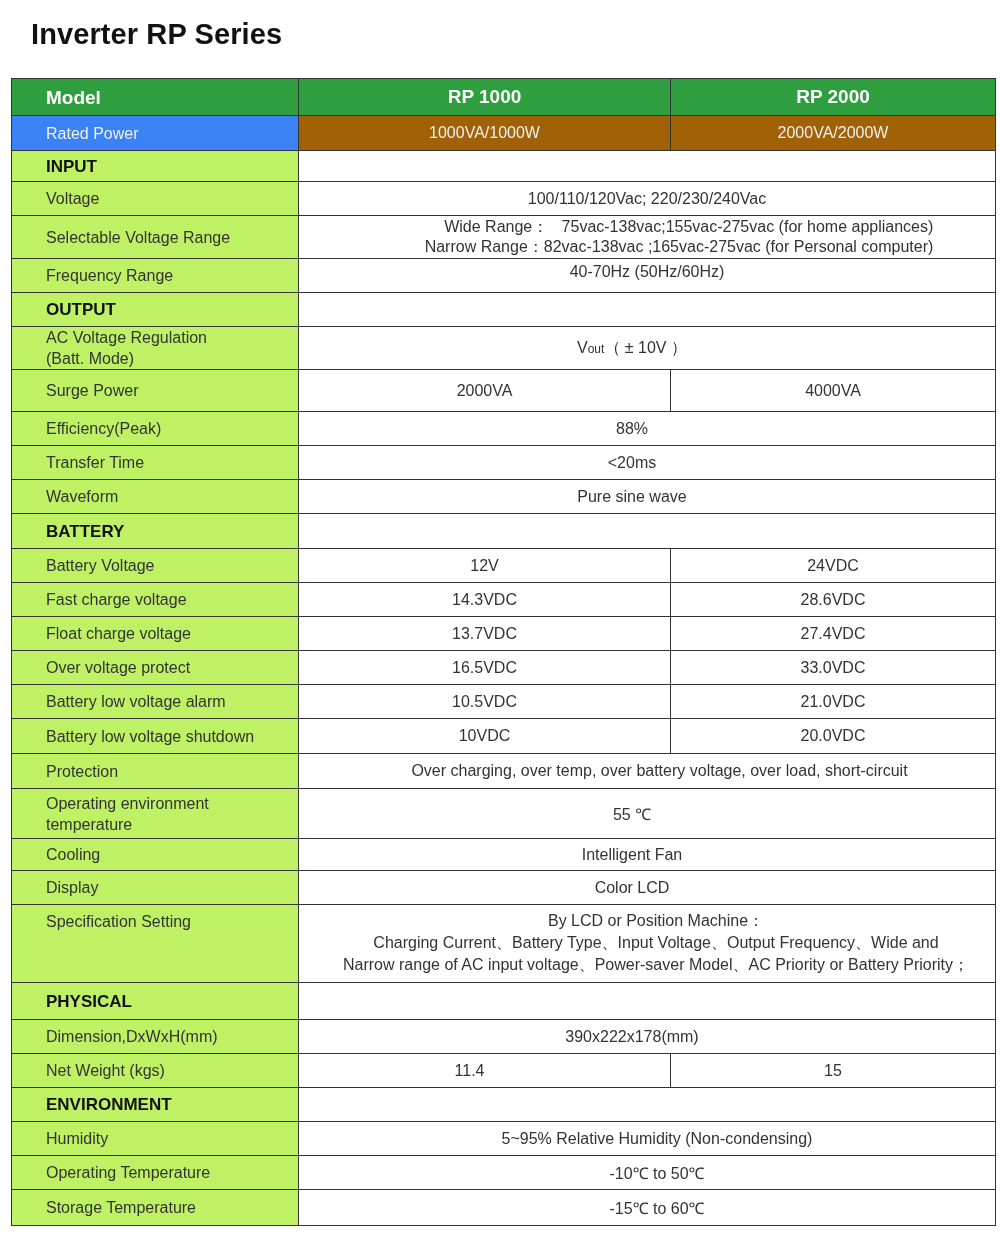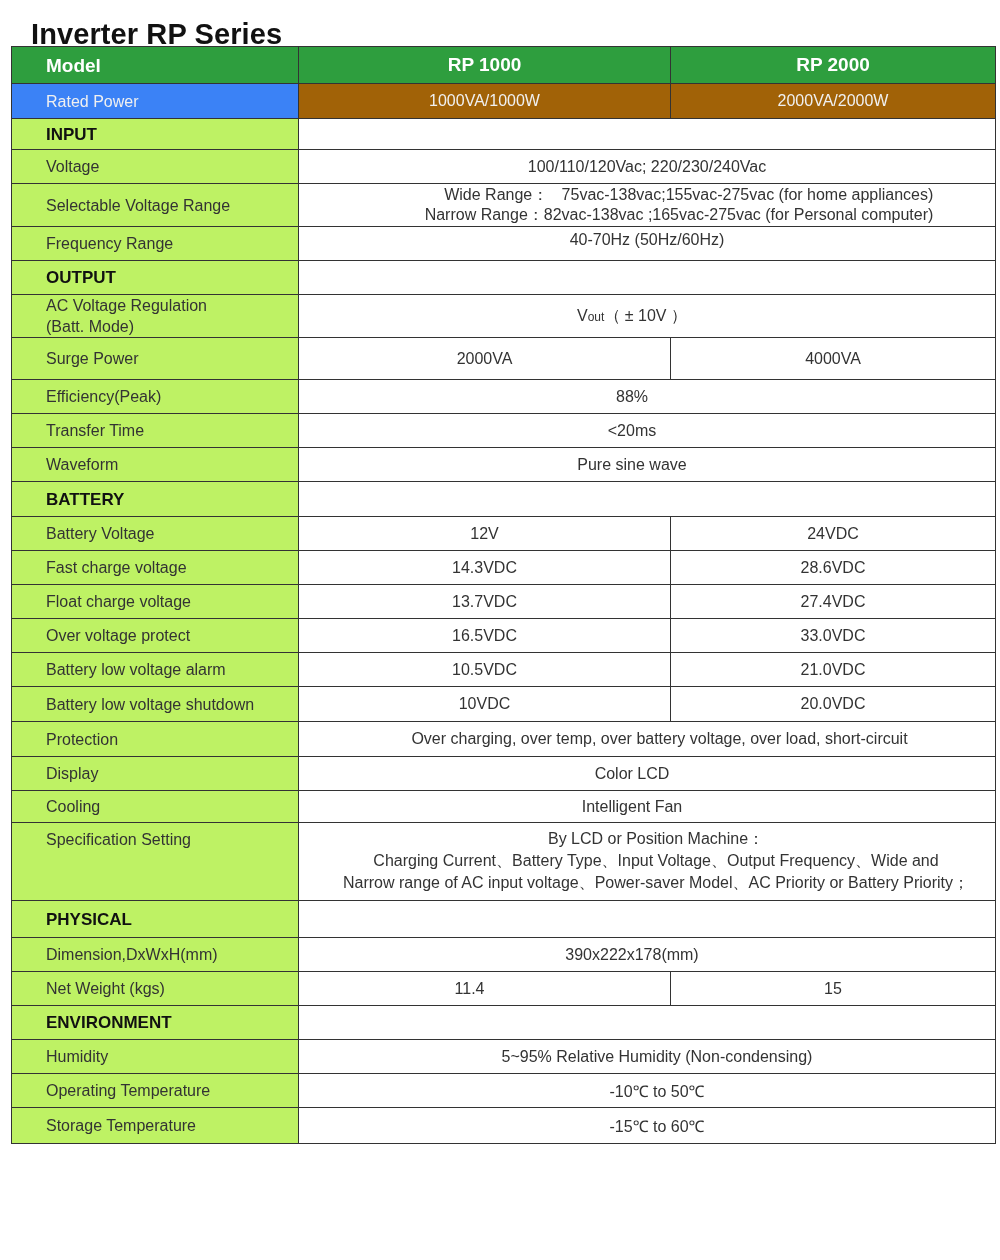--- a/index.html
+++ b/index.html
@@ -1,18 +1,18 @@
 <!DOCTYPE html>
 <html><head>
 <meta charset="utf-8">
 <style>
   html, body { margin:0; padding:0; background:#ffffff; }
   body { width:1000px; height:1260px; position:relative; font-family:"Liberation Sans", sans-serif; color:#222; overflow:hidden; }
   .title { position:absolute; left:31px; top:18px; font-size:29px; font-weight:bold; color:#111; margin:0; letter-spacing:0.1px; }
-  table.spec { position:absolute; left:11px; top:46px; width:984px; border-collapse:collapse; table-layout:fixed;padding-left:20px; }
+  table.spec { position:absolute; left:11px; top:78px; width:984px; border-collapse:collapse; table-layout:fixed;padding-left:20px; }
   table.spec td { border:1.6px solid #333; font-size:16px; padding:0; vertical-align:middle; }
   col.c-label { width:287px; }
   col.c-v1 { width:372px; }
   col.c-v2 { width:325px; }
   td.lbl { background:#bef264; padding-left:34px !important; color:#333; line-height:21px; }
   td.val { background:#ffffff; text-align:center; color:#333; }
   tr.hdr td { background:#2e9e3e; color:#fff; }
   tr.hdr1 td { font-size:19px; font-weight:bold; height:36px; }
   tr.hdr1 td.lbl { background:#2e9e3e; color:#fff; }
   tr.hdr2 td { font-size:16px; height:34px; }
@@ -133,27 +133,34 @@
   <tr style="height:35px;">
     <td class="lbl">Battery low voltage shutdown</td>
     <td class="val">10VDC</td>
     <td class="val">20.0VDC</td>
   </tr>
 
   <tr style="height:35px;">
     <td class="lbl">Protection</td>
     <td class="val" colspan="2" style="padding-left:25px;margin-left:10px;">Over charging, over temp, over battery voltage, over load, short-circuit</td>
   </tr>
-  <tr style="height:34px;">
-    <td class="lbl">Display</td>
-    <td class="val" colspan="2" style="padding-right:30px;">Color LCD</td>
+  <tr style="height:50px;">
+    <td class="lbl">
+      <span>Operating environment</span><br>
+      <span>temperature</span>
+    </td>
+    <td class="val" colspan="2" style="padding-right:30px;">55 ℃</td>
   </tr>
   <tr style="height:32px;">
     <td class="lbl">Cooling</td>
     <td class="val" colspan="2" style="padding-right:30px;">Intelligent Fan</td>
+  </tr>
+  <tr style="height:34px;">
+    <td class="lbl">Display</td>
+    <td class="val" colspan="2" style="padding-right:30px;">Color LCD</td>
   </tr>
   <tr style="height:78px;">
     <td class="lbl" style="vertical-align:top;padding-top:6px;">Specification Setting</td>
     <td class="val multiline" colspan="2" style="vertical-align:top;padding-top:5px;">
       <span>By LCD or Position Machine：</span><br>
       <span>Charging Current、Battery Type、Input Voltage、Output Frequency、Wide and</span><br>
       <span>Narrow range of AC input voltage、Power-saver Model、AC Priority or Battery Priority；</span>
     </td>
   </tr>
 

